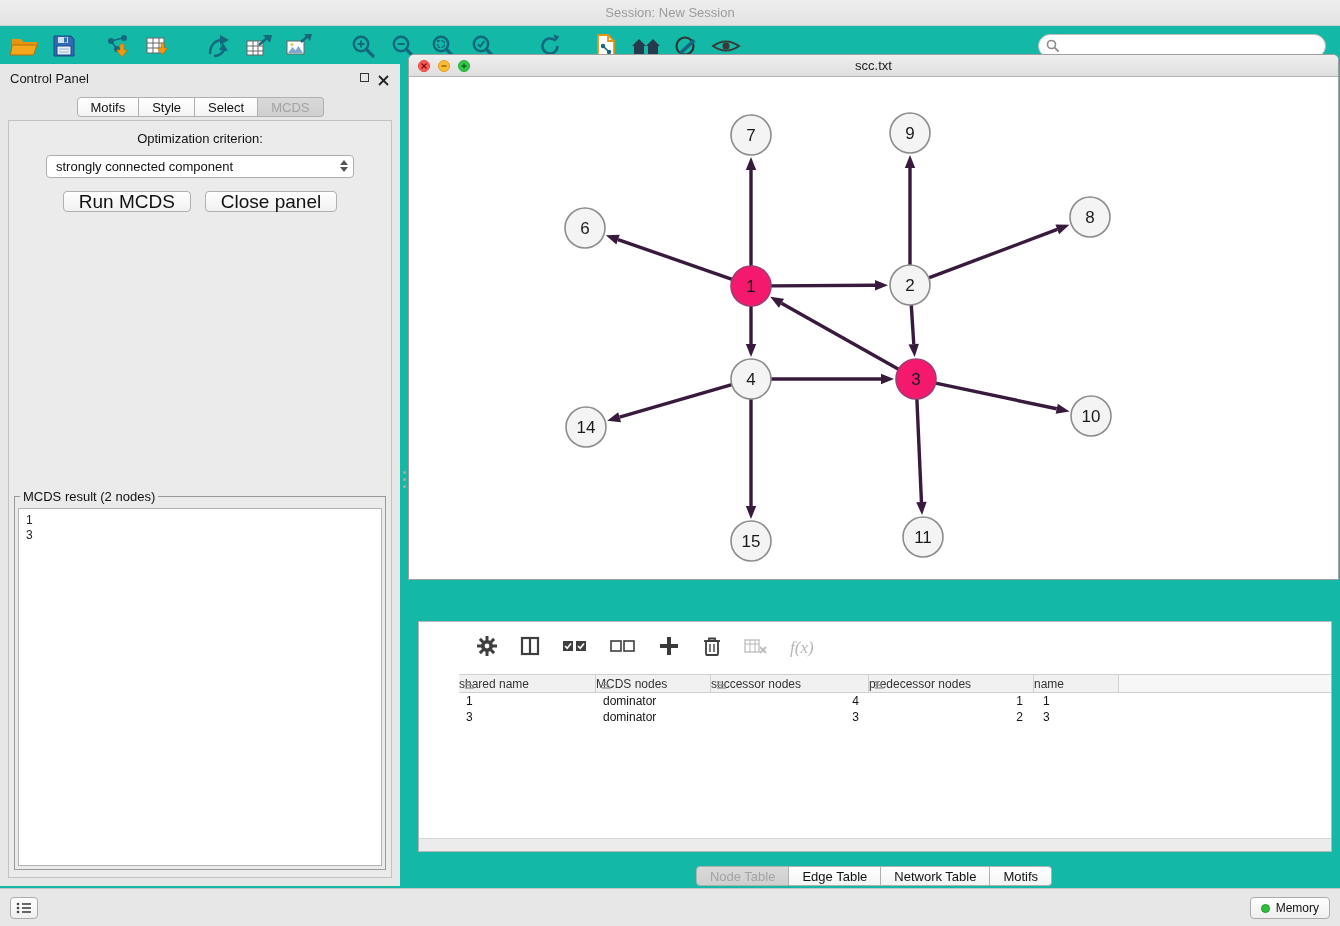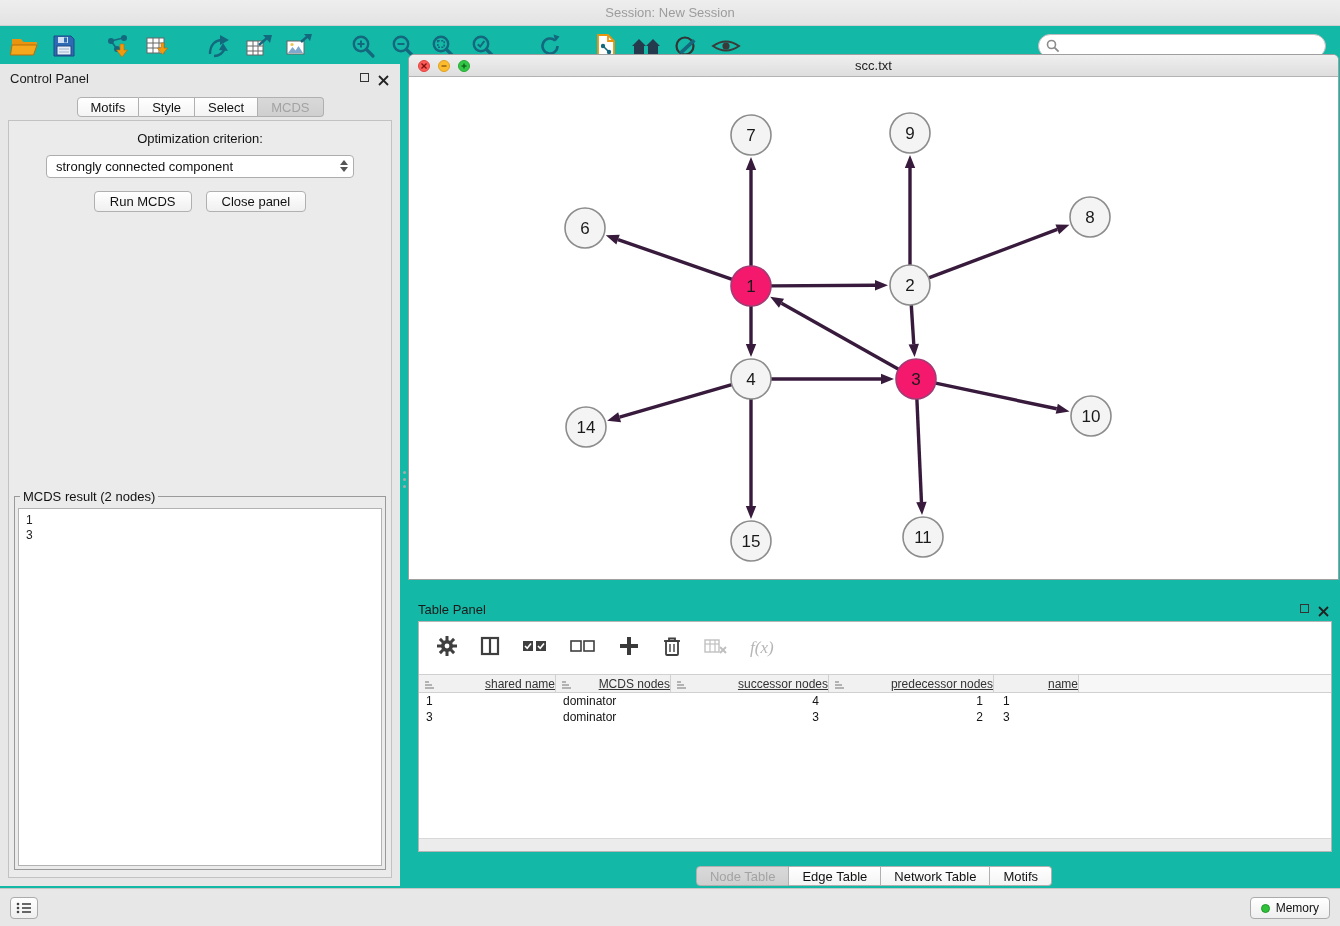--- a/index.html
+++ b/index.html
@@ -36,21 +36,21 @@
   .tab:last-child { border-radius:0 4px 4px 0; }
   .tab.active { background:linear-gradient(#d9d9d9,#cfcfcf); color:#a3a3a3; }
   .cp-content { position:absolute; left:8px; right:8px; top:56px; bottom:8px;
     border:1px solid #c2c2c2; background:#ebebeb; }
   .opt-label { margin-top:10px; text-align:center; font-size:13px; color:#111; }
   .dropdown { margin:9px auto 0; width:308px; height:23px; background:#fff;
     border:1px solid #adadad; border-radius:4px; position:relative;
     font-size:13px; color:#111; line-height:21px; padding-left:9px; }
   .stepper { position:absolute; right:5px; top:4px; display:flex; flex-direction:column; gap:2px; align-items:center; }
   .btn-row { margin-top:13px; display:flex; justify-content:center; gap:14px; }
-  .btn { height:21px; line-height:19px; padding:0 15px; font-size:13px; color:#111;
+  .btn { height:21px; line-height:19px; padding:0 15px; font-size:19px; color:#111;
     background:linear-gradient(#ffffff,#f0f0f0); border:1px solid #b0b0b0; border-radius:4px; }
   .result-fieldset { position:absolute; left:5px; right:5px; top:368px; bottom:7px;
     border:1px solid #9a9a9a; background:#ebebeb; }
   .result-fieldset legend { font-size:13px; color:#111; margin-left:5px; padding:0 3px; }
   .result-box { position:absolute; left:3px; right:3px; top:4px; bottom:3px;
     background:#fff; border:1px solid #b2b2b2; padding:4px 7px;
     font-size:12px; line-height:15px; color:#222; }
 
   
   .network-window { position:absolute; left:408px; top:54px; width:931px; height:526px;
@@ -61,26 +61,26 @@
   .traffic { position:absolute; top:5px; width:12px; height:12px; border-radius:50%;
     display:flex; align-items:center; justify-content:center; }
   .t-red   { left:9px;  background:#fc5b57; border:1px solid #e2433e; }
   .t-yel   { left:29px; background:#fdbc2e; border:1px solid #dfa023; }
   .t-grn   { left:49px; background:#33c748; border:1px solid #27aa35; }
   .net-canvas { position:absolute; left:0; top:22px; right:0; bottom:0; background:#fff; overflow:hidden; }
 
   
   .table-panel { position:absolute; left:408px; top:595px; width:932px; height:293px; }
   .table-box { position:absolute; left:10px; right:8px; top:26px; bottom:36px;
-    border:1px solid #b5b5b5; background:#fff; overflow:hidden; }
+    border:1px solid #b5b5b5; background:#fff; overflow:hidden;padding-left:40px; }
   .tp-toolbar { height:52px; display:flex; align-items:center; padding-left:17px; gap:22px; }
   .fx-label { font-family:"Liberation Serif", serif; font-style:italic; font-size:17px; color:#b5b5b5; }
   .thead { display:flex; height:19px; background:#f1f1f1; border-top:1px solid #d0d0d0;
     border-bottom:1px solid #d0d0d0; font-size:12px; color:#333; }
-  .th { position:relative; display:flex; align-items:center; justify-content:flex-end; border-right:1px solid #d0d0d0;text-decoration:underline; }
+  .th { position:relative; display:flex; align-items:center; justify-content:flex-start; border-right:1px solid #d0d0d0; }
   .th .sort { position:absolute; left:5px; top:4px; }
   .c0{width:137px} .c1{width:115px} .c2{width:158px} .c3{width:165px} .c4{width:85px}
   .th-fill { flex:1; background:#f7f7f7; }
   .trow { display:flex; height:16px; font-size:12px; color:#141414; align-items:center; }
   .td { height:16px; line-height:16px; }
   .td.c0 { padding-left:7px; } .td.c1 { padding-left:7px; }
   .td.c2 { text-align:right; padding-right:10px; }
   .td.c3 { text-align:right; padding-right:11px; }
   .td.c4 { padding-left:9px; }
   .tp-scroll { position:absolute; left:0; right:0; bottom:0; height:13px;
@@ -425,30 +425,20 @@
           </g>
           <g>
             <circle cx="514" cy="460" r="20" fill="#f4f4f4" stroke="#8c8c8c" stroke-width="1.6"></circle>
             <text x="514" y="466" text-anchor="middle" font-size="17" font-family="&quot;Liberation Sans&quot;, sans-serif" fill="#1a1a1a">11</text>
           </g>
         </svg>
     </div>
   </div>
 
   <div class="table-panel">
-    <div class="panel-header">
-      <span class="panel-title">Table Panel</span>
-      <span class="float-ico"></span>
-      <span class="close-ico">
-        <svg width="11" height="11">
-            <line x1="1" y1="1" x2="10" y2="10" stroke="#222" stroke-width="1.8"></line>
-            <line x1="10" y1="1" x2="1" y2="10" stroke="#222" stroke-width="1.8"></line>
-          </svg>
-      </span>
-    </div>
     <div class="table-box">
       <div class="tp-toolbar">
         <span>
           <svg width="22" height="22">
             <g stroke="#3f3f3f" stroke-width="3">
               <line x1="11" y1="1" x2="11" y2="6"></line>
                 <line x1="11" y1="16" x2="11" y2="21"></line>
               <line x1="1" y1="11" x2="6" y2="11"></line>
                 <line x1="16" y1="11" x2="21" y2="11"></line>
               <line x1="3.9" y1="3.9" x2="7.2" y2="7.2"></line>

